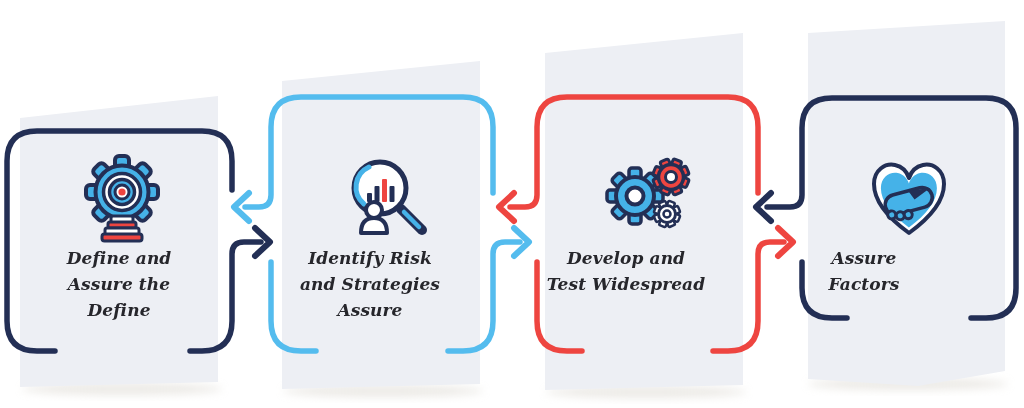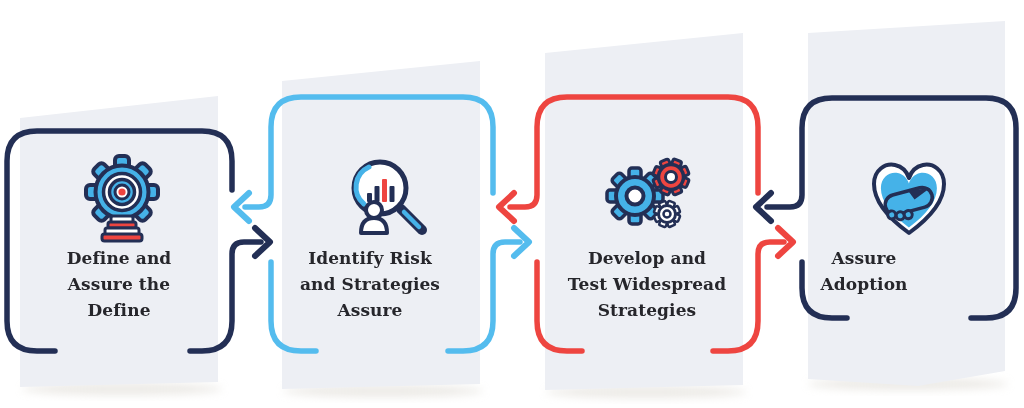--- a/index.html
+++ b/index.html
@@ -10,21 +10,21 @@
   #stage{
     position:relative;width:1024px;height:408px;background:var(--page-bg);
     overflow:hidden;font-family:"DejaVu Serif","Liberation Serif",serif;
   }
   #diagram-svg{position:absolute;left:0;top:0;}
   .step-label{
     position:absolute;top:245px;width:200px;text-align:center;
     font-weight:700;font-size:17px;line-height:26px;color:var(--text);
     letter-spacing:.1px;
   }
-  .step-label span{display:block;}
+  .step-label span{display:block;font-style:italic;}
   .icon-box{position:absolute;}
   .card-border{fill:none;stroke-width:5.5;stroke-linecap:round;stroke-linejoin:round;}
   .arrow-head{fill:none;stroke-width:6;stroke-linecap:round;stroke-linejoin:round;}
   .backdrop{fill:var(--card-bg);}
   .gshadow{fill:var(--shadow);opacity:.5;}
 </style>
 </head>
 <body>
 
 <div id="stage">
@@ -179,23 +179,22 @@
   <div class="step-label" style="left:19px">
     <span>Define and</span>
     <span>Assure the</span>
     <span>Define</span>
   </div>
   <div class="step-label" style="left:270px">
     <span>Identify Risk</span>
     <span>and Strategies</span>
     <span>Assure</span>
   </div>
-  <div class="step-label" style="left:547px">
+  <div class="step-label" style="left:526px">
     <span>Develop and</span>
     <span>Test Widespread</span>
-    <span>Strategies</span>
   </div>
   <div class="step-label" style="left:764px">
     <span>Assure</span>
-    <span>Adoption</span>
+    <span>Factors</span>
   </div>
 
 </div>
 
 </body></html>

